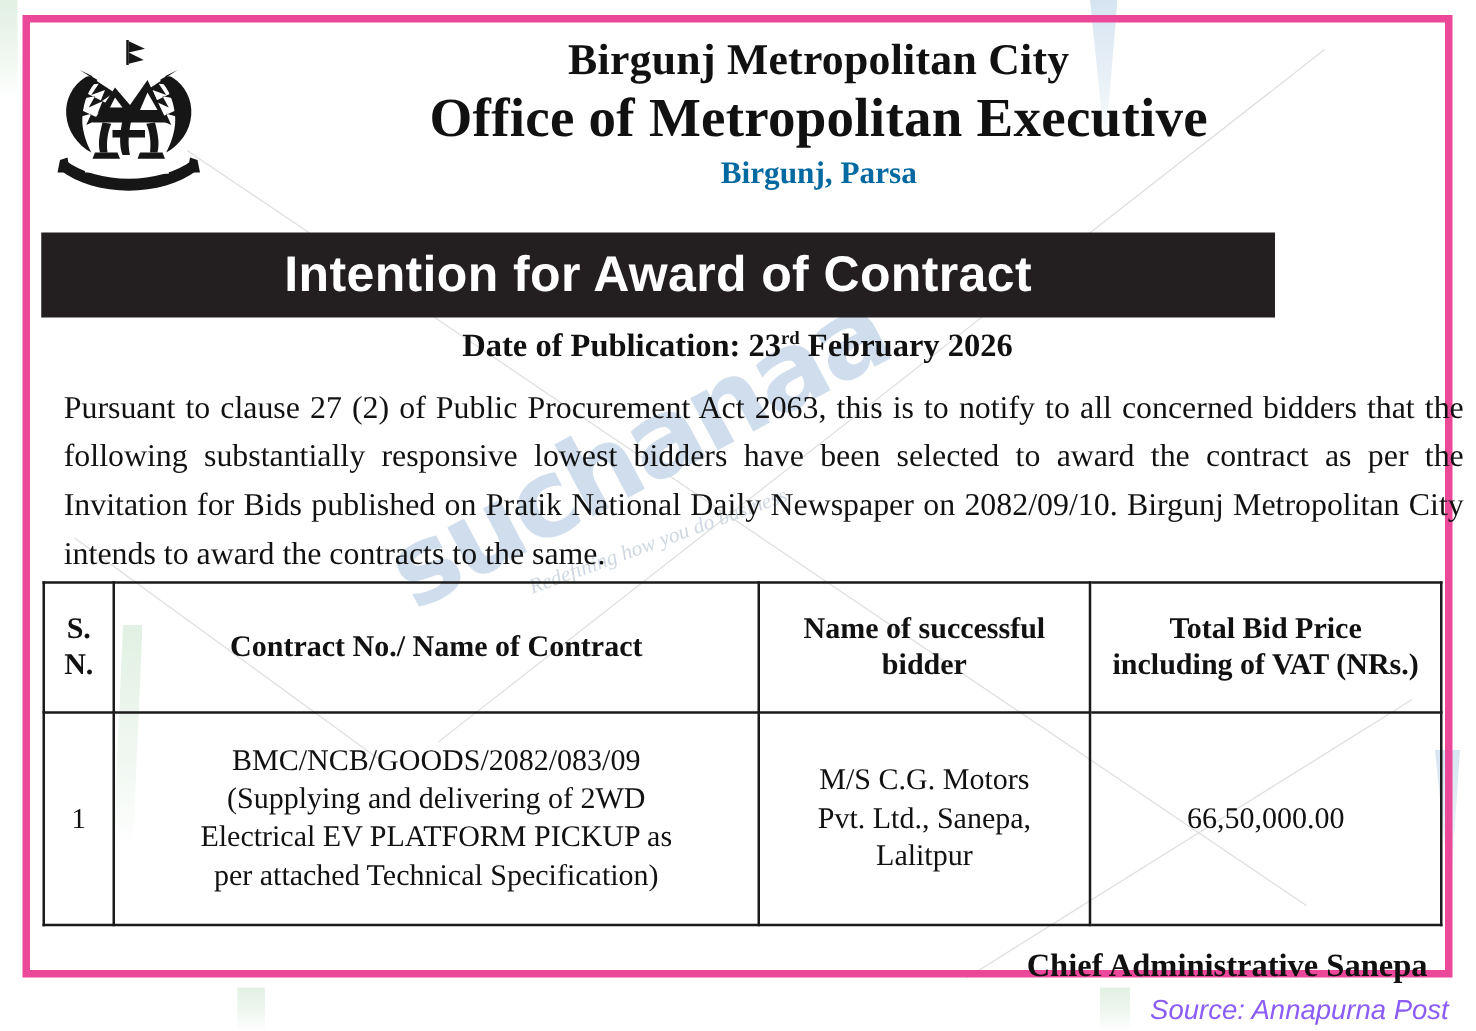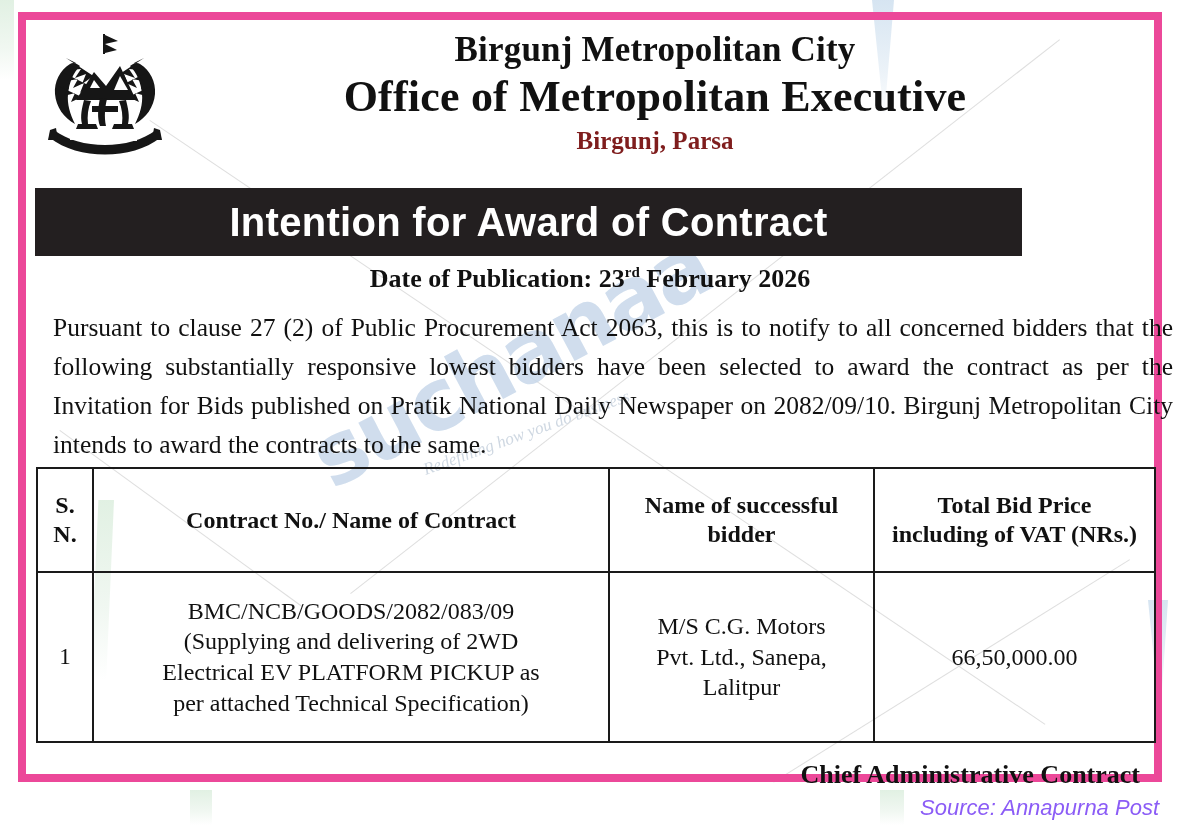--- a/index.html
+++ b/index.html
@@ -65,21 +65,21 @@
     white-space: nowrap;
     transform: rotate(8deg);
     transform-origin: 0 0;
   }
 
   
   .notice {
     position: absolute;
     left: 18px; top: 12px;
     width: 1144px; height: 770px;
-    border: 8px solid #ec4899;
+    border: 6px solid #ec4899;
     box-sizing: border-box;
     background: transparent;
     z-index: 2;
   }
 
   
   .masthead { position: relative; height: 152px; }
   .emblem {
     position: absolute;
     left: 14px; top: 8px;
@@ -101,21 +101,21 @@
   .org-line2 {
     font-size: 44px;
     font-weight: 700;
     color: #111;
     line-height: 1.16;
     letter-spacing: .2px;
   }
   .org-line3 {
     font-size: 25px;
     font-weight: 700;
-    color: #7f1d1d;
+    color: #0369a1;
     line-height: 1.35;
     margin-top: 2px;
   }
 
   
   .banner {
     position: absolute;
     left: 9px; top: 168px;
     width: 987px; height: 68px;
     background: #231f20;
@@ -351,18 +351,18 @@
               <span>M/S C.G. Motors</span>
               <span>Pvt. Ltd., Sanepa,</span>
               <span>Lalitpur</span>
             </span>
           </td>
           <td>66,50,000.00</td>
         </tr>
       </tbody>
     </table>
 
-    <div class="signature">Chief Administrative Contract</div>
+    <div class="signature">Chief Administrative Sanepa</div>
   </div>
 
   <div class="source">Source: Annapurna Post</div>
 
 </div>
 
 </body></html>

